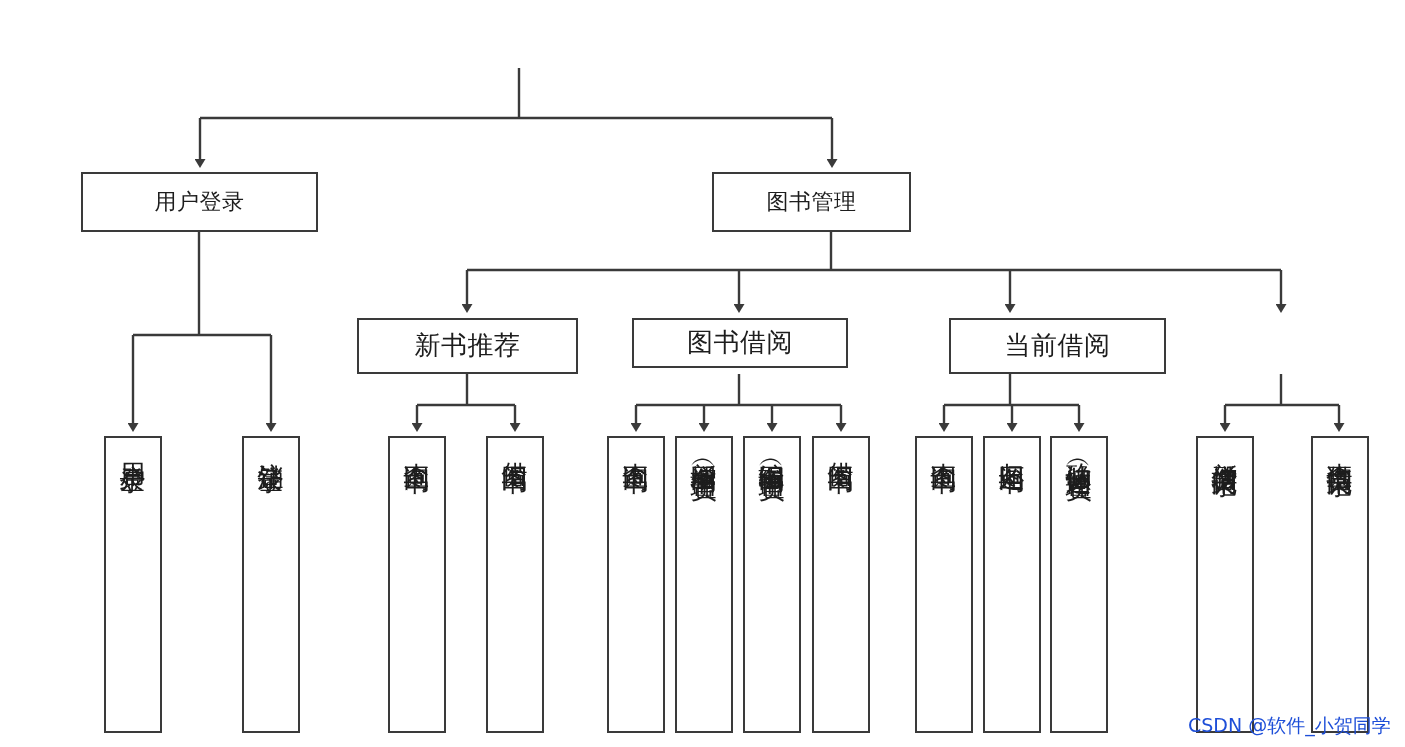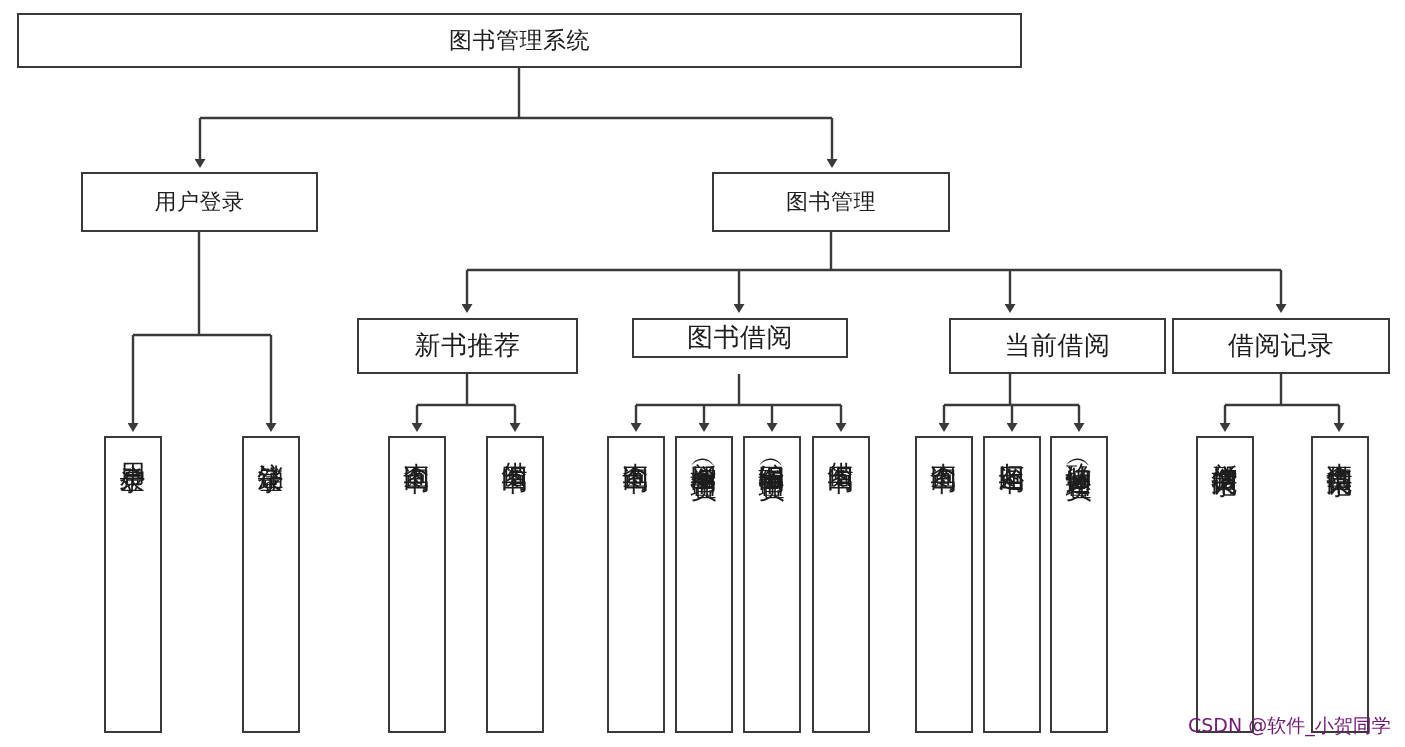--- a/index.html
+++ b/index.html
@@ -60,21 +60,21 @@
     white-space: nowrap;
   }
   .node.leaf.mid .lbl {
     align-self: flex-start;
   }
   .watermark {
     position: absolute;
     left: 1188px;
     top: 713px;
     font-size: 19px;
-    color: #701a75;
+    color: #1d4ed8;
     white-space: nowrap;
     z-index: 5;
     font-family: "DejaVu Sans", sans-serif;
   }
 </style>
 </head>
 <body>
 
 <div id="canvas">
 
@@ -121,42 +121,36 @@
       <path d="M1012,405 L1012,424" marker-end="url(#arrow)"></path>
       <path d="M1079,405 L1079,424" marker-end="url(#arrow)"></path>
 
       <path d="M1281,374 L1281,405"></path>
       <path d="M1225,405 L1339,405"></path>
       <path d="M1225,405 L1225,424" marker-end="url(#arrow)"></path>
       <path d="M1339,405 L1339,424" marker-end="url(#arrow)"></path>
     </g>
   </svg>
 
-  <div class="node root" style="left:17px; top:13px; width:1005px; height:55px;">
-    <span class="lbl">图书管理系统</span>
-  </div>
 
   <div class="node lvl2" style="left:81px; top:172px; width:237px; height:60px;">
     <span class="lbl">用户登录</span>
   </div>
-  <div class="node lvl2" style="left:712px; top:172px; width:238px; height:60px;">
+  <div class="node lvl2" style="left:712px; top:172px; width:199px; height:60px;">
     <span class="lbl">图书管理</span>
   </div>
 
   <div class="node lvl3" style="left:357px; top:318px; width:221px; height:56px;">
     <span class="lbl">新书推荐</span>
   </div>
-  <div class="node lvl3" style="left:632px; top:318px; width:216px; height:40px;">
+  <div class="node lvl3" style="left:632px; top:318px; width:216px; height:50px;">
     <span class="lbl">图书借阅</span>
   </div>
   <div class="node lvl3" style="left:903px; top:318px; width:217px; height:56px;margin-left:46px;">
     <span class="lbl">当前借阅</span>
-  </div>
-  <div class="node lvl3" style="left:1172px; top:318px; width:218px; height:56px;">
-    <span class="lbl">借阅记录</span>
   </div>
 
   <div class="node leaf" style="left:104px; top:436px; width:58px; height:297px;">
     <span class="lbl">用户登录</span>
   </div>
   <div class="node leaf" style="left:242px; top:436px; width:58px; height:297px;">
     <span class="lbl">注销登录</span>
   </div>
 
   <div class="node leaf" style="left:388px; top:436px; width:58px; height:297px;">

